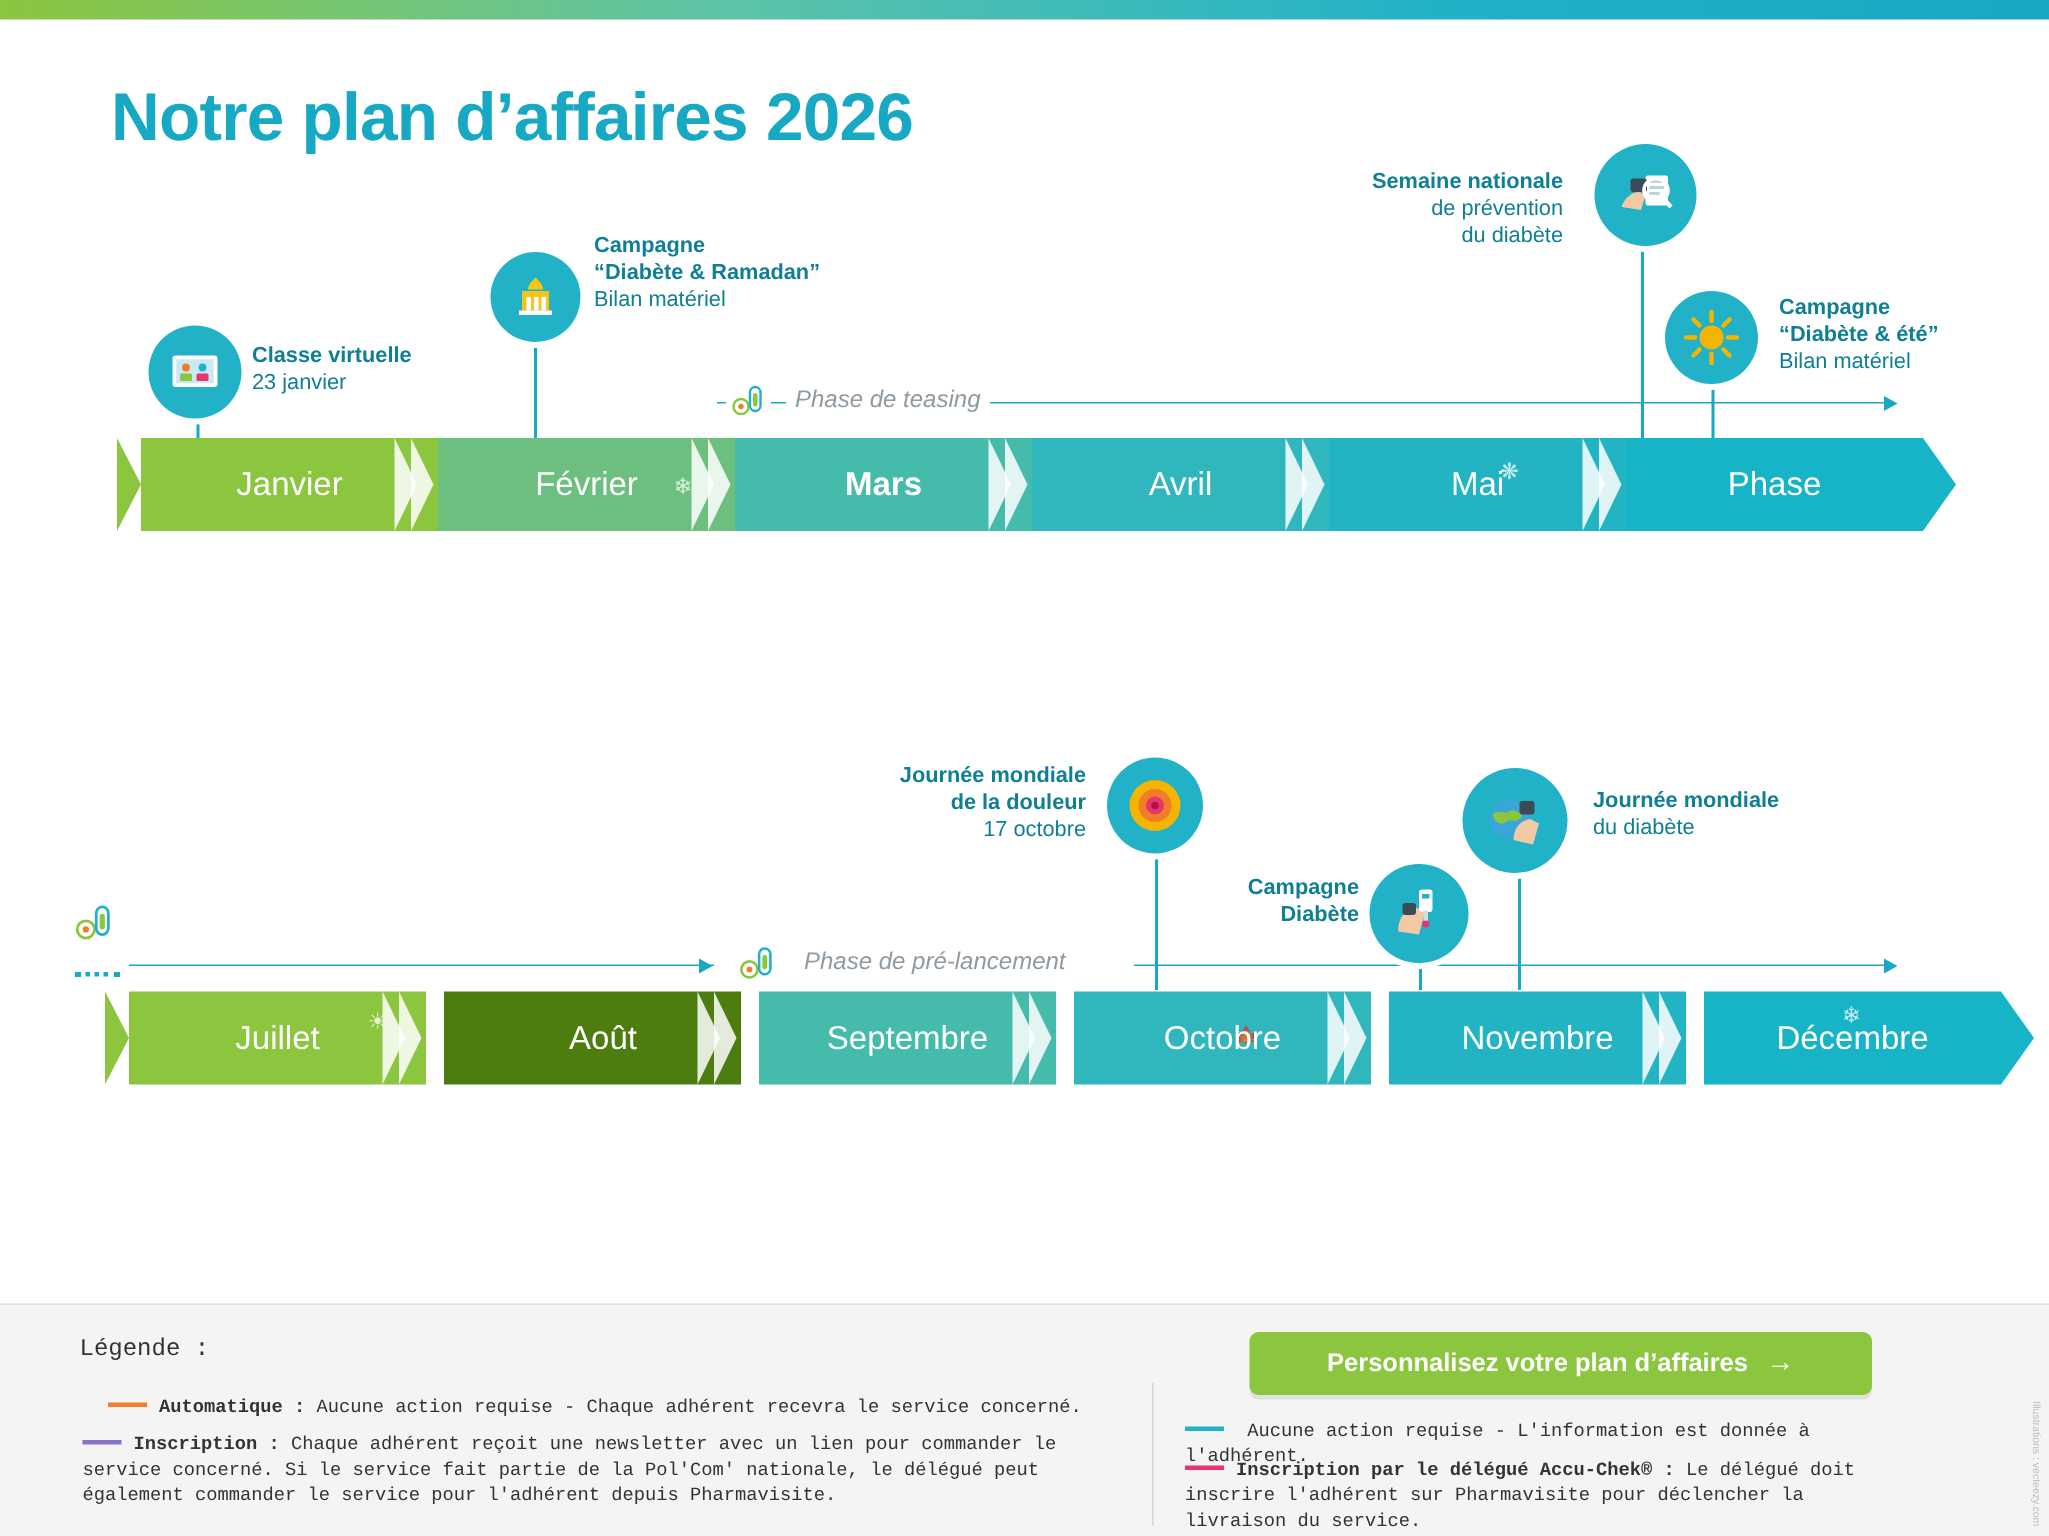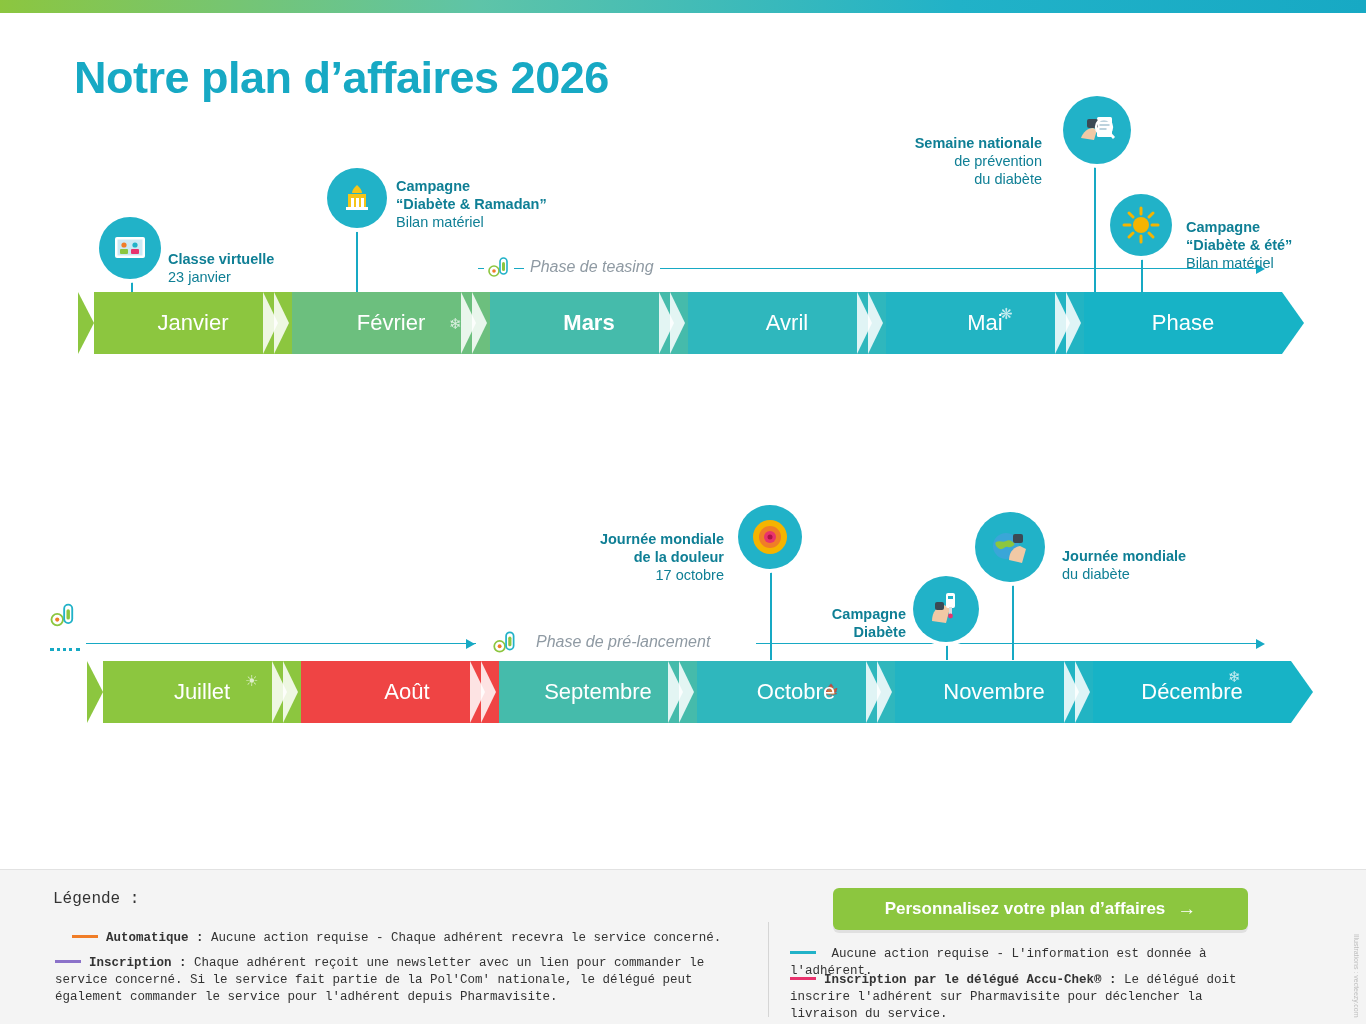--- a/index.html
+++ b/index.html
@@ -61,21 +61,21 @@
   
   .pin-line {
     position:absolute; width:2px; background:#17a9c4;
   }
   .circle {
     position:absolute; border-radius:50%;
     background:#21b2c8;
     display:flex; align-items:center; justify-content:center;
     box-shadow:0 0 0 4px #ffffff;
   }
-  .lbl-block { position:absolute; font-size:14.5px; line-height:1.25; color:#007a8c;margin-top:22px; }
+  .lbl-block { position:absolute; font-size:14.5px; line-height:1.25; color:#007a8c; }
   .lbl-block .b { font-weight:bold; color:#0f7f95; }
   .lbl-block .n { font-weight:normal; color:#0f7f95; }
   .right { text-align:right; }
 
   
   .phase-line {
     position:absolute; height:1px; background:#17a9c4;
   }
   .phase-arrow {
     position:absolute; width:0; height:0;
@@ -315,27 +315,27 @@
       <path d="M9 18c4-2 7 1 10-1s6 0 8 2-3 5-6 4-5 3-8 2-6-5-4-7z" fill="#8cc63f"></path>
       <path d="M22 36c0-8 5-13 11-14l6 3-4 14z" fill="#f1c9a5"></path>
       <rect x="26" y="10" width="10" height="9" rx="2" fill="#3b4a55"></rect>
     </svg>
   </div>
   <div class="lbl-block" style="left:1062px; top:525px; width:220px;">
     <div class="b">Journée mondiale</div>
     <div class="n">du diabète</div>
   </div>
 
-  <div class="bar" style="left:103px; top:661px;">
+  <div class="bar" style="left:86px; top:661px;gap:12px;">
     <div class="barstart"></div>
     <div class="seg" style="width:198px; background:#8cc63f;">
       <span class="lbl">Juillet</span>
       <div class="chev"></div>
     </div>
-    <div class="seg" style="width:198px; background:#ef4444;padding-left:14px;">
+    <div class="seg" style="width:198px; background:#4d7c0f;padding-left:14px;">
       <span class="lbl">Août</span>
       <div class="chev"></div>
     </div>
     <div class="seg" style="width:198px; background:#45bbab;">
       <span class="lbl">Septembre</span>
       <div class="chev"></div>
     </div>
     <div class="seg" style="width:198px; background:#2fb7bd;">
       <span class="lbl">Octobre</span>
       <div class="chev"></div>

